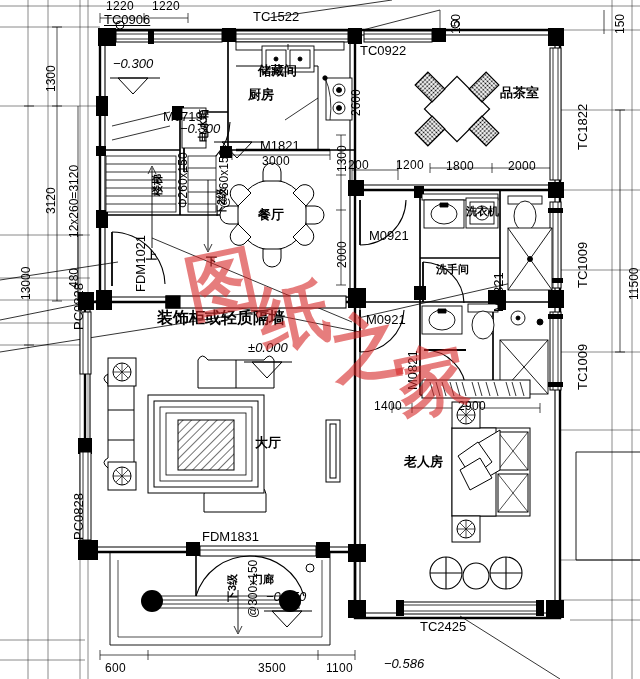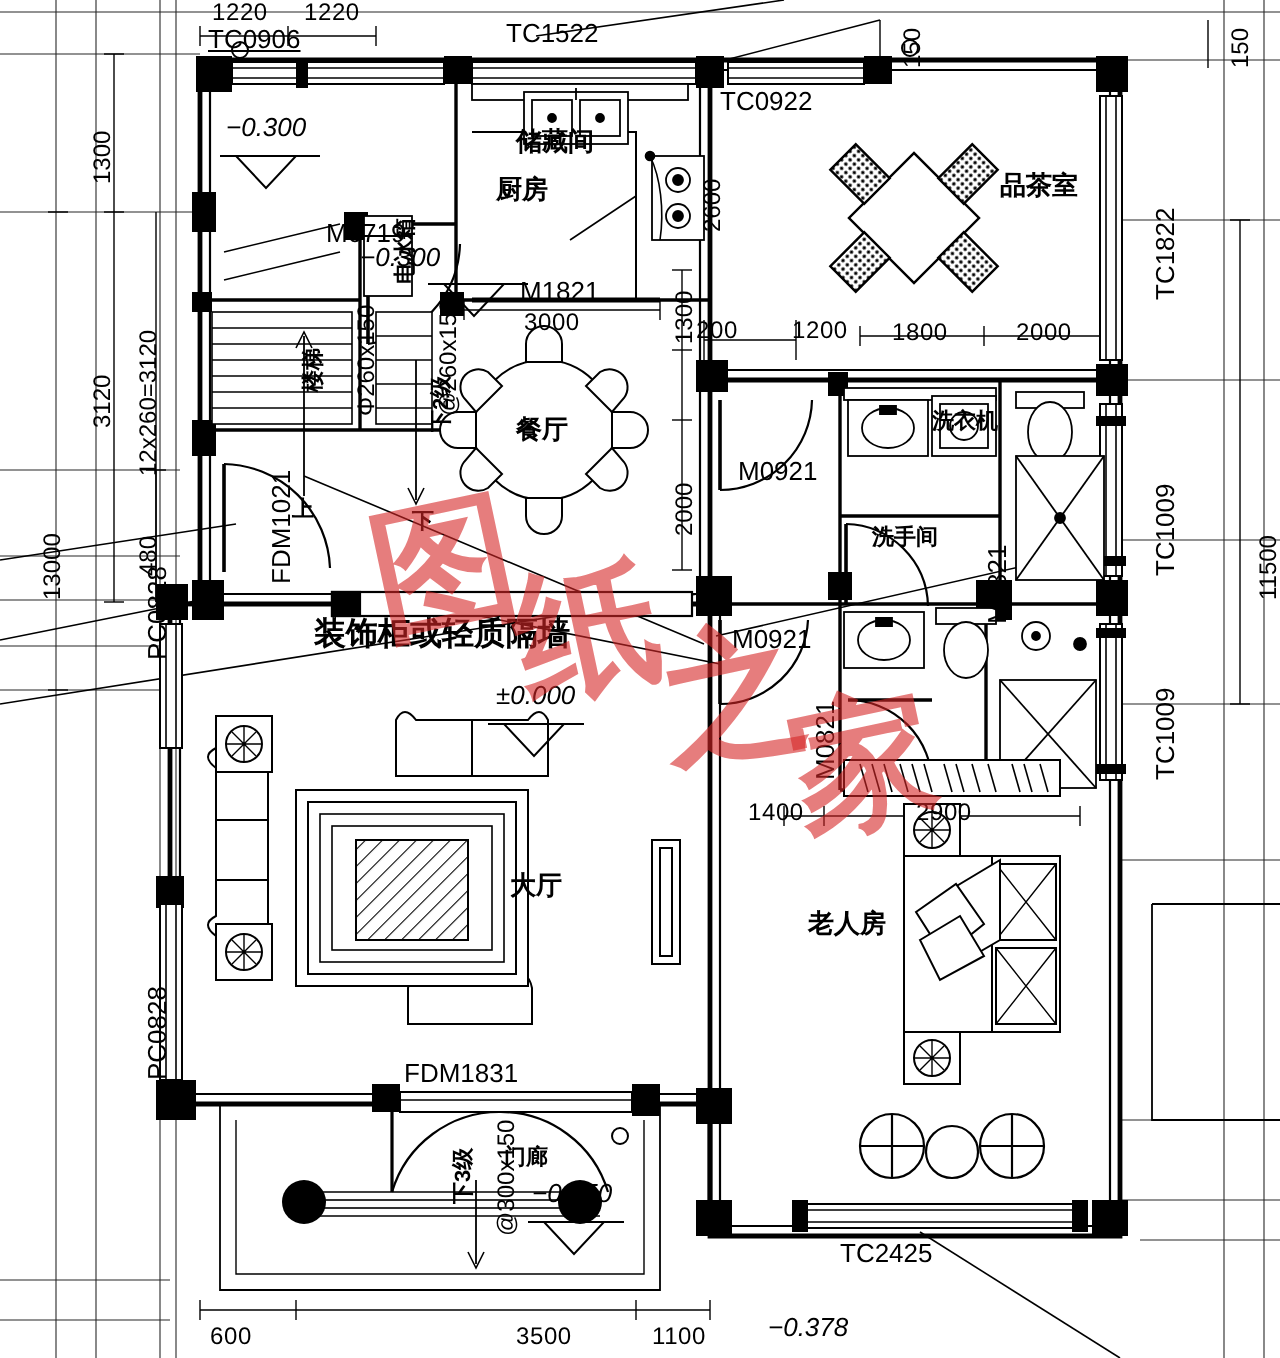--- a/index.html
+++ b/index.html
@@ -524,21 +524,21 @@
   <span class="lbl roomsm" style="left:436px;top:264px;">洗手间</span>
   <span class="lbl roomsm" style="left:466px;top:206px;">洗衣机</span>
   <span class="lbl room" style="left:255px;top:436px;">大厅</span>
   <span class="lbl room" style="left:404px;top:455px;">老人房</span>
   <span class="lbl roomsm" style="left:252px;top:574px;">门廊</span>
 
   <span class="lbl elev" style="left:113px;top:57px;">−0.300</span>
   <span class="lbl elev" style="left:180px;top:122px;">−0.300</span>
   <span class="lbl elev" style="left:248px;top:341px;">±0.000</span>
   <span class="lbl elev" style="left:266px;top:590px;">−0.050</span>
-  <span class="lbl elev" style="left:384px;top:657px;">−0.378</span>
+  <span class="lbl elev" style="left:384px;top:657px;">−0.586</span>
 
   <span class="lbl code" style="left:104px;top:13px;text-decoration:underline;">TC0906</span>
   <span class="lbl code" style="left:253px;top:10px;">TC1522</span>
   <span class="lbl code" style="left:360px;top:8px;margin-top:36px;">TC0922</span>
   <span class="lbl codev" style="left:576px;top:150px;">TC1822</span>
   <span class="lbl codev" style="left:576px;top:288px;">TC1009</span>
   <span class="lbl codev" style="left:576px;top:390px;">TC1009</span>
   <span class="lbl code" style="left:420px;top:620px;">TC2425</span>
   <span class="lbl code" style="left:163px;top:110px;text-align:center;">M0719</span>
   <span class="lbl code" style="left:260px;top:139px;">M1821</span>

